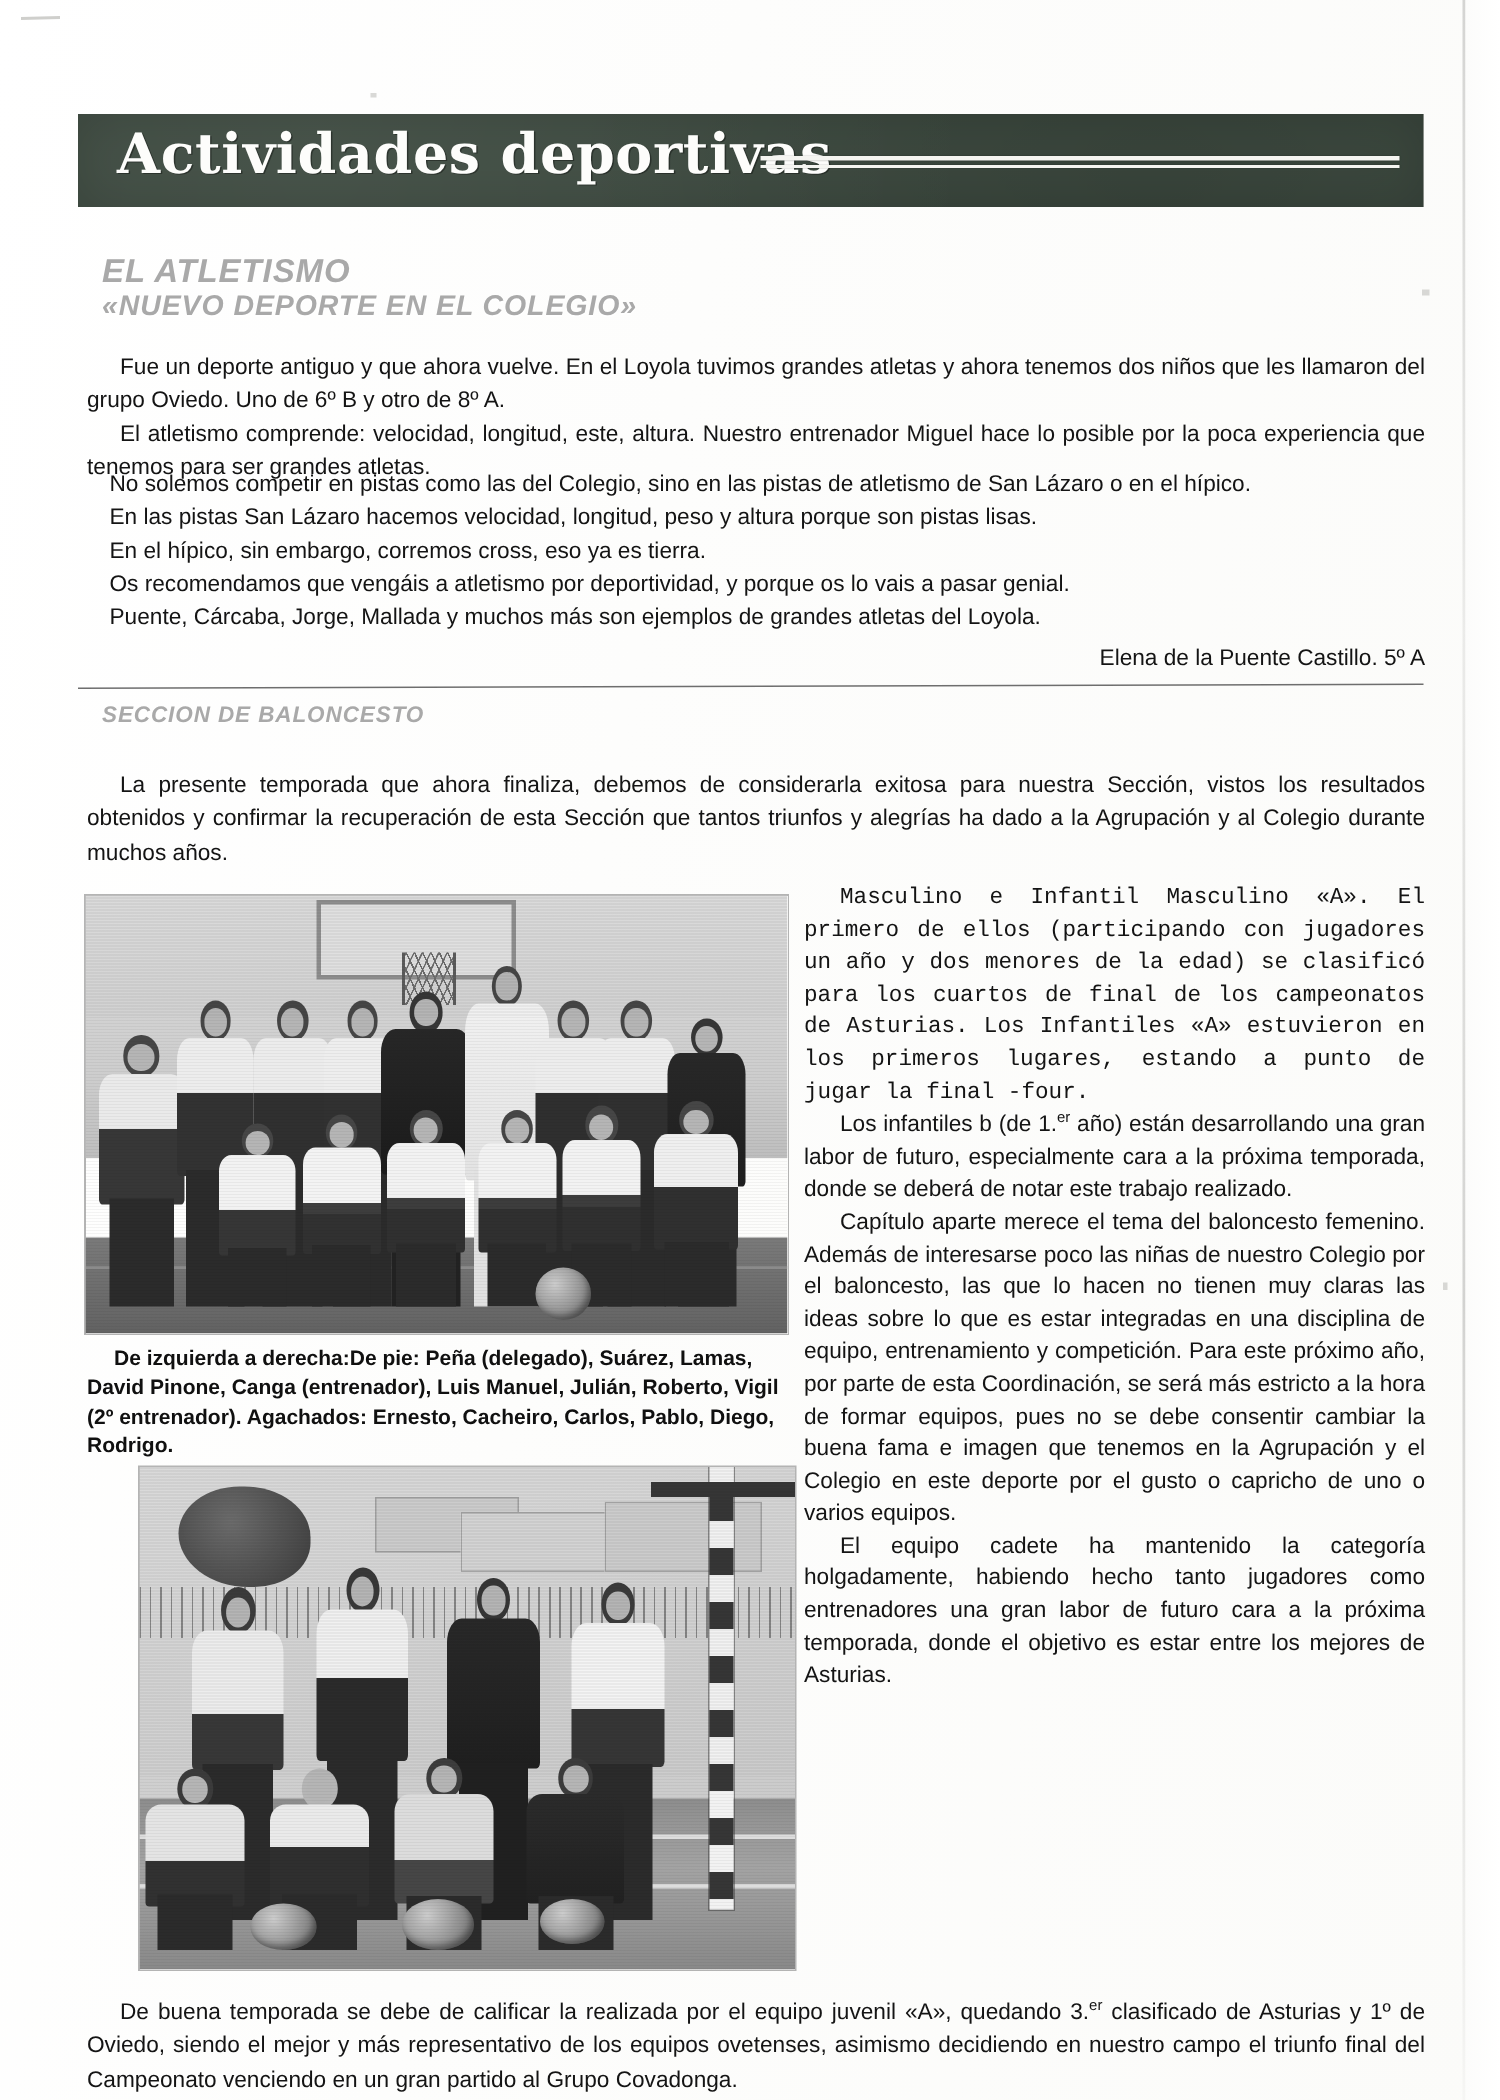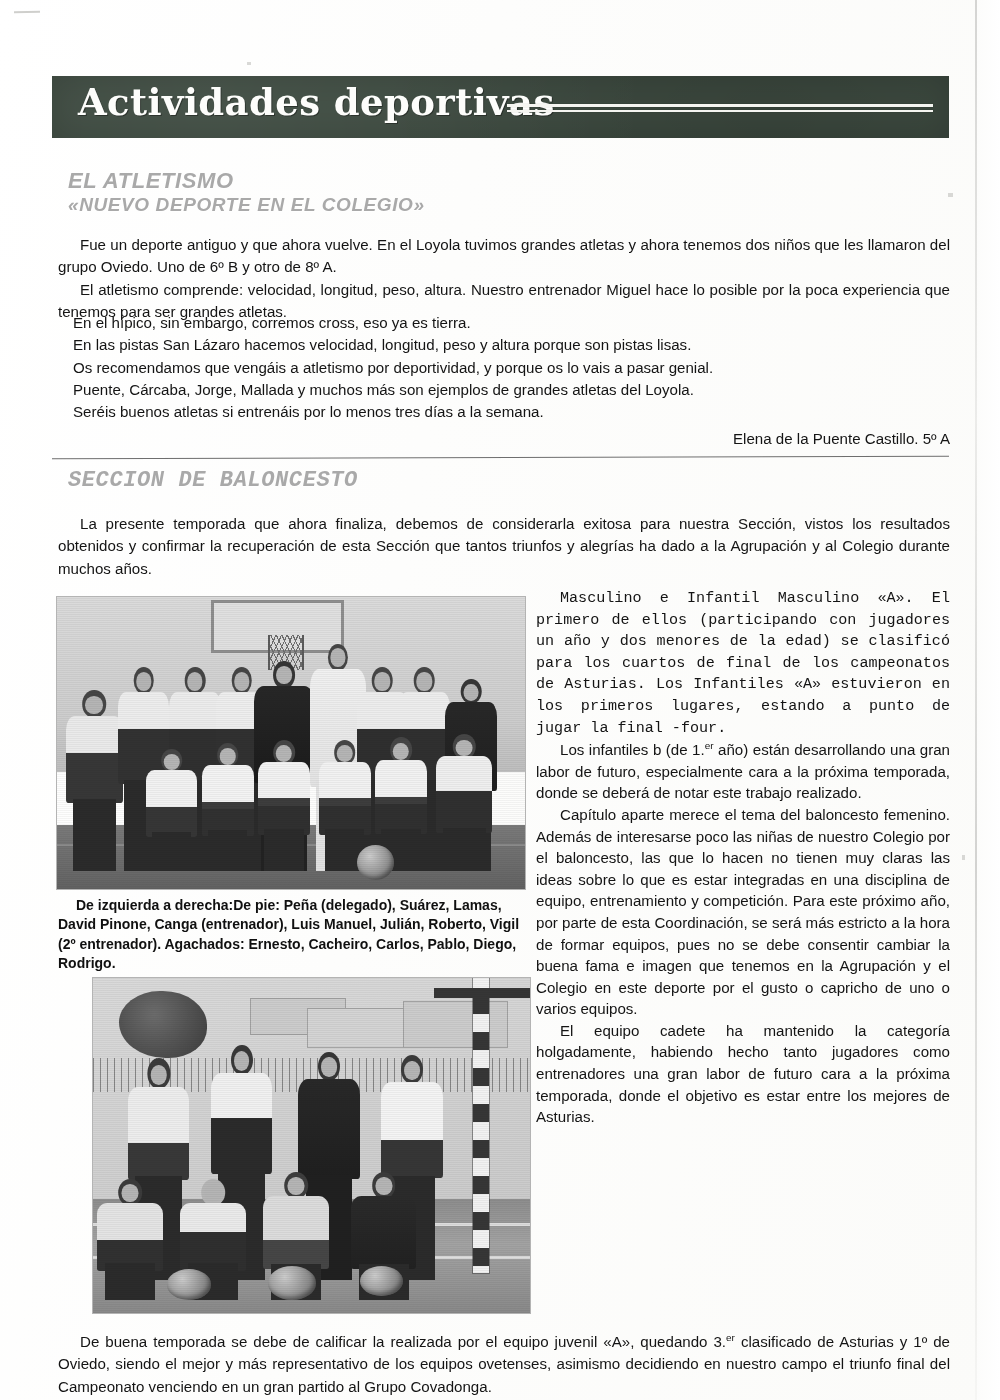--- a/index.html
+++ b/index.html
@@ -109,21 +109,21 @@
     position: absolute;
     font-style: italic;
     font-weight: 700;
     color: #a9a9a9;
     letter-spacing: .6px;
     white-space: nowrap;
     text-shadow: 0 1px 0 rgba(255,255,255,.8);
   }
   #h-atletismo  { left: 68px; top: 168px; font-size: 22px; }
   #h-atletismo2 { left: 68px; top: 194px; font-size: 19px; }
-  #h-baloncesto { left: 68px; top: 468px; font-size: 22px; font-family: Liberation Mono, monospace; }
+  #h-baloncesto { left: 68px; top: 468px; font-size: 15px; }
 
   .rule-thin {
     position: absolute;
     left: 52px;
     top: 457px;
     width: 897px;
     height: 1px;
     background: #6e6e6e;
     transform: rotate(-0.16deg);
   }
@@ -296,29 +296,29 @@
         <i></i>
         <i></i>
       </div>
   </div>
 
   <div class="sub-head" id="h-atletismo">EL ATLETISMO</div>
   <div class="sub-head" id="h-atletismo2">«NUEVO DEPORTE EN EL COLEGIO»</div>
 
   <div class="txt" id="block-atletismo-1">
     <p>Fue un deporte antiguo y que ahora vuelve. En el Loyola tuvimos grandes atletas y ahora tenemos dos niños que les llamaron del grupo Oviedo. Uno de 6º B y otro de 8º A.</p>
-    <p>El atletismo comprende: velocidad, longitud, peso, altura. Nuestro entrenador Miguel hace lo posible por la poca experiencia que tenemos para ser grandes atletas.</p>
+    <p>El atletismo comprende: velocidad, longitud, este, altura. Nuestro entrenador Miguel hace lo posible por la poca experiencia que tenemos para ser grandes atletas.</p>
   </div>
 
   <div class="txt" id="block-atletismo-lines">
+    <p>No solemos competir en pistas como las del Colegio, sino en las pistas de atletismo de San Lázaro o en el hípico.</p>
+    <p>En las pistas San Lázaro hacemos velocidad, longitud, peso y altura porque son pistas lisas.</p>
     <p>En el hípico, sin embargo, corremos cross, eso ya es tierra.</p>
-    <p>En las pistas San Lázaro hacemos velocidad, longitud, peso y altura porque son pistas lisas.</p>
     <p>Os recomendamos que vengáis a atletismo por deportividad, y porque os lo vais a pasar genial.</p>
     <p>Puente, Cárcaba, Jorge, Mallada y muchos más son ejemplos de grandes atletas del Loyola.</p>
-    <p>Seréis buenos atletas si entrenáis por lo menos tres días a la semana.</p>
   </div>
 
   <div class="byline">Elena de la Puente Castillo. 5º A</div>
 
   <div class="rule-thin"></div>
   <div class="sub-head" id="h-baloncesto">SECCION DE BALONCESTO</div>
 
   <div class="txt" id="block-balon-intro">
     <p>La presente temporada que ahora finaliza, debemos de considerarla exitosa para nuestra Sección, vistos los resultados obtenidos y confirmar la recuperación de esta Sección que tantos triunfos y alegrías ha dado a la Agrupación y al Colegio durante muchos años.</p>
   </div>

